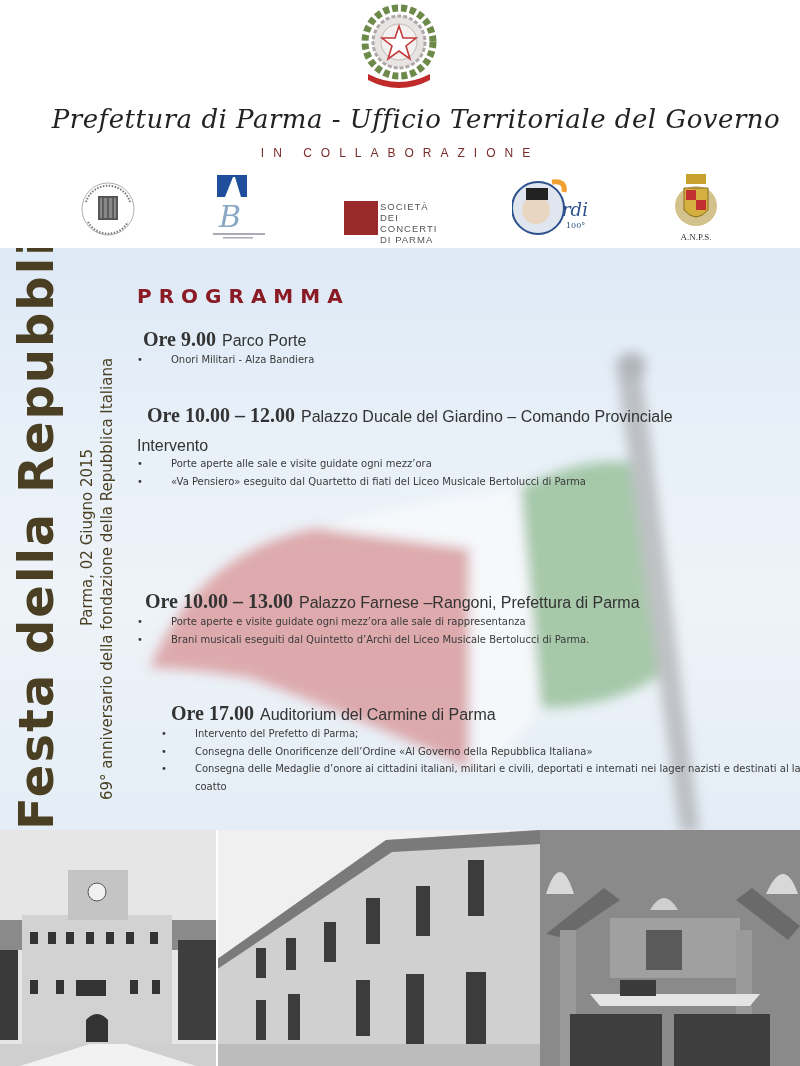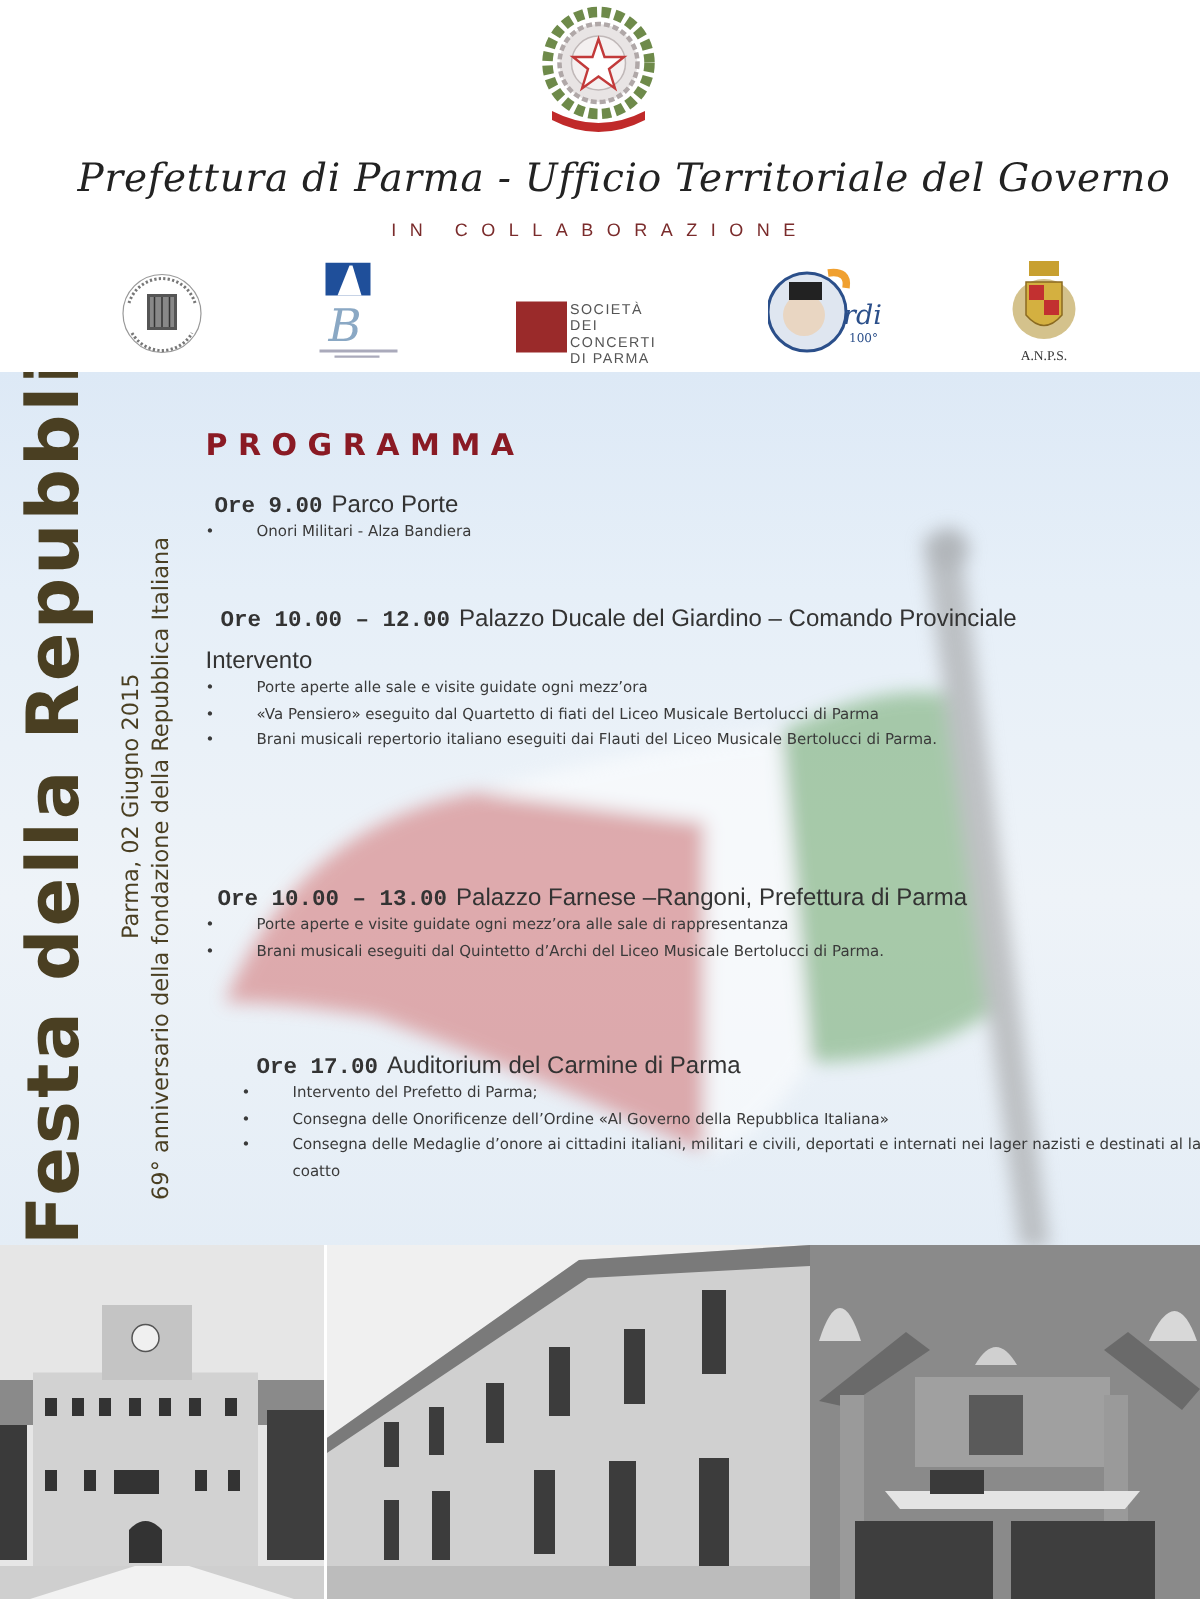--- a/index.html
+++ b/index.html
@@ -36,21 +36,21 @@
     position: absolute; transform-origin: 0 0; transform: rotate(-90deg);
     font-family: "DejaVu Sans", sans-serif; font-size: 15px; color: #4a3f22; white-space: nowrap;
   }
 
   .prog { position: absolute; left: 137px; top: 36px; width: 660px; }
   .prog-title {
     font-family: "DejaVu Sans", sans-serif; font-weight: bold; font-size: 20px;
     letter-spacing: 7px; color: #8a1a24; margin-bottom: 12px;
   }
   .slot-head { font-family: "Liberation Sans", sans-serif; font-size: 16px; color: #333; margin-left: 6px; }
-  .slot-head b { font-family: Liberation Mono, monospace; font-weight: bold; font-size: 15px; margin-right: 6px; }
+  .slot-head b { font-family: Liberation Serif, serif; font-weight: bold; font-size: 20px; margin-right: 6px; }
   .slot-cont { font-family: "Liberation Sans", sans-serif; font-size: 16px; color: #333; margin-top: 10px; }
   ul.items { list-style: none; }
   ul.items li {
     position: relative; padding-left: 34px;
     font-family: "DejaVu Sans", sans-serif; font-size: 10px; line-height: 17.5px; color: #3a3a3a;
   }
   ul.items li::before { content: "•"; position: absolute; left: 0; top: 0; font-size: 10px; }
 
   .s1 { position: absolute; top: 44px; left: 0; }
   .s2 { position: absolute; top: 120px; left: 4px; width: 660px; }
@@ -157,21 +157,20 @@
     </div>
 
     <div class="s2">
       <div class="slot-head">
         <b>Ore 10.00 – 12.00</b><span>Palazzo Ducale del Giardino – Comando Provinciale</span>
       </div>
       <div class="slot-cont" style="margin-left:-4px">Intervento</div>
       <ul class="items" style="margin-left:-4px">
         <li>Porte aperte alle sale e visite guidate  ogni mezz’ora</li>
         <li>«Va Pensiero» eseguito dal Quartetto di fiati del Liceo Musicale Bertolucci di Parma</li>
-        <li>Brani musicali repertorio italiano eseguiti dai Flauti del Liceo Musicale Bertolucci di Parma.</li>
       </ul>
     </div>
 
     <div class="s3">
       <div class="slot-head">
         <b>Ore 10.00 – 13.00</b><span>Palazzo Farnese –Rangoni, Prefettura di Parma</span>
       </div>
       <ul class="items" style="margin-left:-2px">
         <li>Porte aperte e visite guidate  ogni mezz’ora alle sale di rappresentanza</li>
         <li>Brani musicali eseguiti dal Quintetto d’Archi del Liceo Musicale Bertolucci di Parma.</li>

